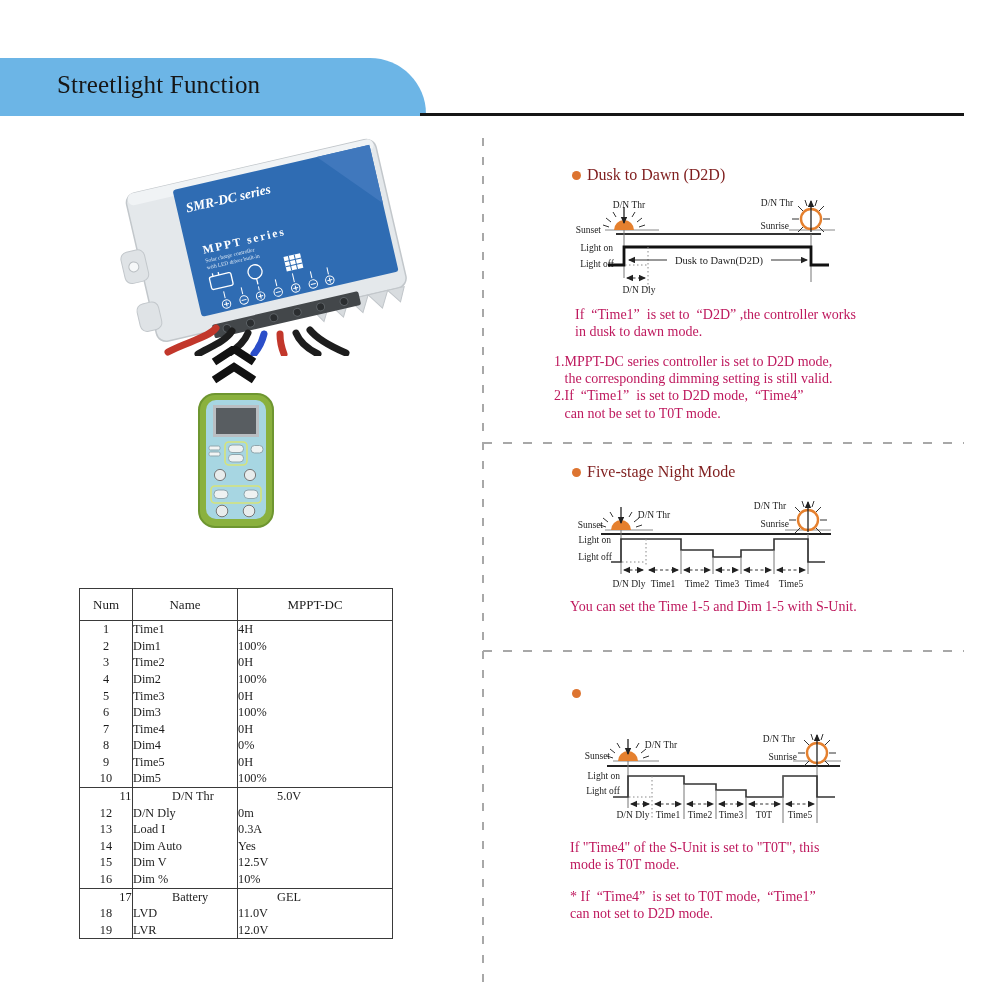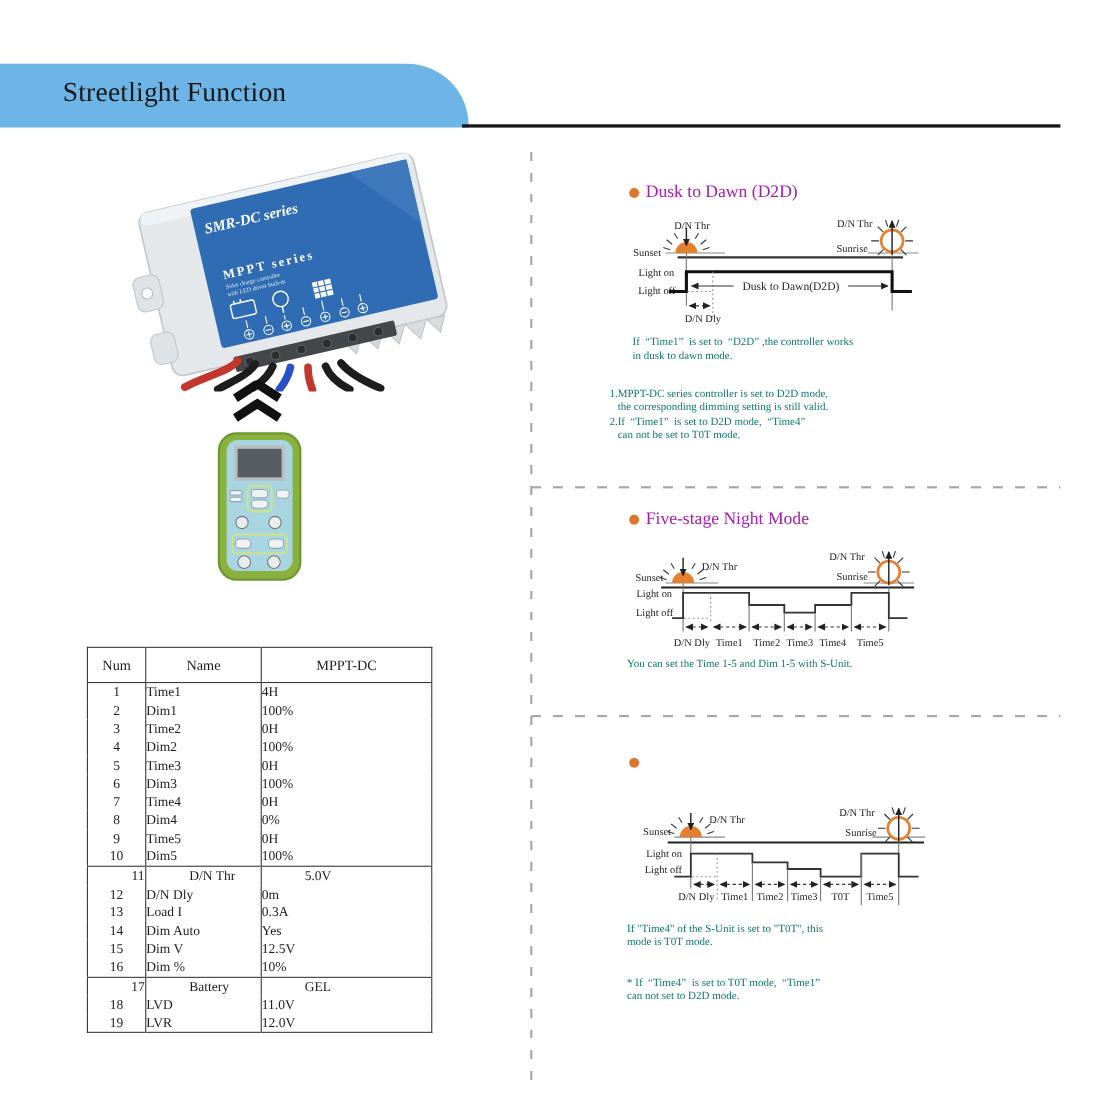--- a/index.html
+++ b/index.html
@@ -29,22 +29,22 @@
     border-bottom:1.6px solid #3a3a3a; }
   table.settings td { height:16.6px; font-size:12.3px; padding:0; line-height:1; }
   table.settings th + th, table.settings td + td { border-left:1.1px solid #3a3a3a; }
   table.settings tr.group-start td { border-top:1.4px solid #3a3a3a;padding-left:39px; }
   td.c-num { text-align:center; }
   td.c-name { padding-left:34px; }
   td.c-val { padding-left:52px; }
 
   
   .bullet { position:absolute; width:9px; height:9px; border-radius:50%; background:#dd7430; }
-  .sec-title { position:absolute; font-size:16px; color:#a21caf; white-space:pre-wrap; line-height:1.13; }
-  .para { position:absolute; font-size:10px; line-height:1.23; white-space:pre-wrap; color:#0f766e; }
+  .sec-title { position:absolute; font-size:16px; color:#7f1d1d; white-space:pre-wrap; line-height:1.13; }
+  .para { position:absolute; font-size:14px; line-height:1.23; white-space:pre-wrap; color:#be185d; }
 
   svg text.dlabel { font-size:9.5px; fill:#1c1c1c; }
   svg text.dlabel-lg { font-size:10.5px; fill:#1c1c1c; }
   .abs { position:absolute; }
 </style>
 </head>
 <body>
 
 <div class="page">
 

